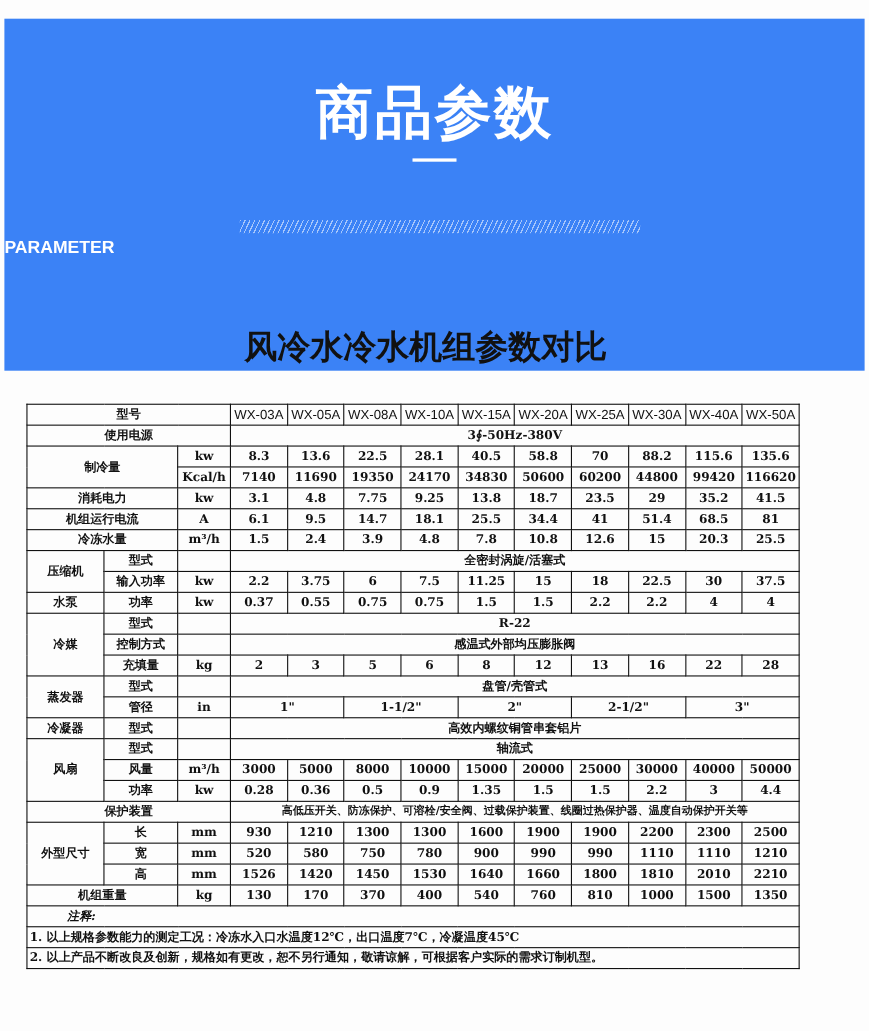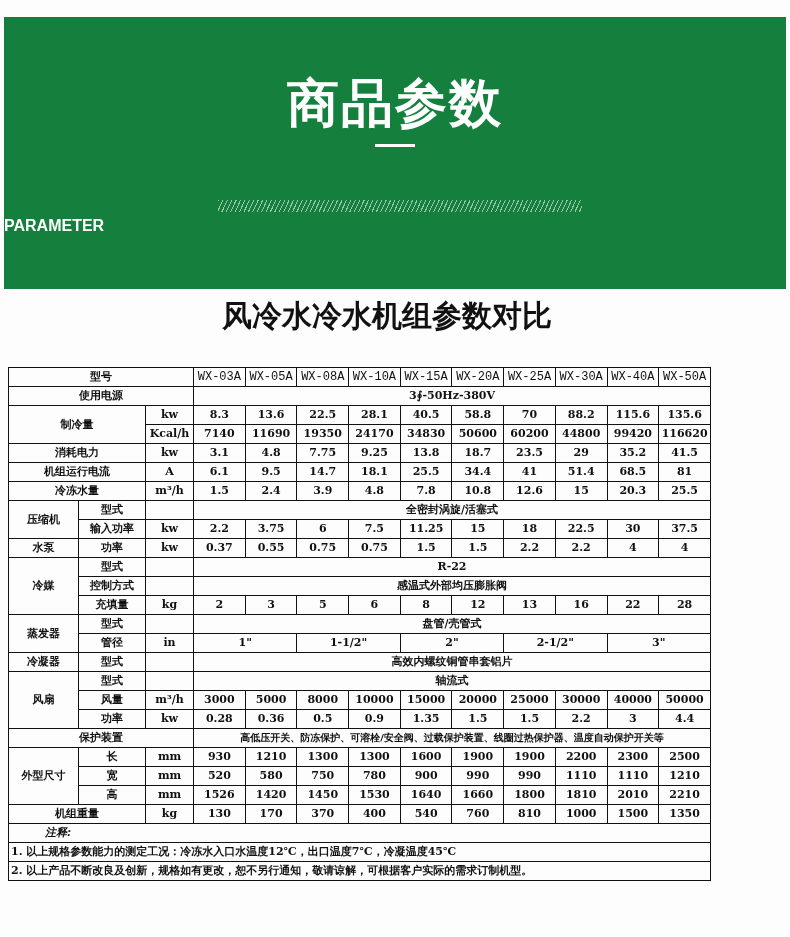--- a/index.html
+++ b/index.html
@@ -1,33 +1,33 @@
 <!DOCTYPE html>
 <html><head>
 <meta charset="utf-8">
 <style>
   html, body { margin:0; padding:0; }
   body { width:790px; height:937px; background:#fdfdfd; position:relative; overflow:hidden;
          font-family: "DejaVu Serif", "Liberation Serif", serif; color:#111; }
-  .banner { position:absolute; left:4px; top:17px; width:782px; height:272px; background:#15803d; }
+  .banner { position:absolute; left:4px; top:17px; width:782px; height:320px; background:#3b82f6; }
   .banner-title { position:absolute; left:0; right:0; top:56px; text-align:center; color:#fff;
          font-family:"DejaVu Sans", sans-serif; font-weight:bold; font-size:52px; letter-spacing:2px; line-height:60px; }
   .banner-rule { position:absolute; left:244px; top:127px; width:40px; height:3px; background:#fff; }
   .banner-sub { position:absolute; left:0; right:0; top:146px; text-align:center; color:#fff;
          font-family:"DejaVu Sans", sans-serif; font-size:22px; line-height:28px; }
   .banner-hatch { position:absolute; left:140px; top:183px; width:246px; height:12px;
          background: repeating-linear-gradient(115deg, rgba(255,255,255,0.55) 0 1px, transparent 1px 4px); }
   .banner-en { position:absolute; left:0; right:0; top:199px; text-align:left; color:#fff;
          font-family:"Liberation Sans", sans-serif; font-weight:bold; font-size:16px; line-height:20px; }
   .section-title { position:absolute; left:0; right:16px; top:296px; text-align:center;
          font-family:"DejaVu Sans", sans-serif; font-weight:bold; font-size:30px; line-height:40px; color:#111; }
-  table.spec { position:absolute; left:8px; top:367px; width:703px; border-collapse:collapse; table-layout:fixed; }
+  table.spec { position:absolute; left:24px; top:367px; width:703px; border-collapse:collapse; table-layout:fixed; }
   table.spec td { border:1.5px solid #111; height:18px; padding:0; text-align:center; vertical-align:middle;
          font-size:11px; font-weight:bold; line-height:14px; white-space:nowrap; overflow:hidden; }
-  table.spec td.model { font-family:Liberation Mono, monospace; font-weight:normal; font-size:12px; }
+  table.spec td.model { font-family:Liberation Sans, sans-serif; font-weight:normal; font-size:12px; }
   table.spec td.lbl { font-size:11px; }
   table.spec td.note { text-align:left; padding-left:2px; font-size:11px; }
 </style>
 </head>
 <body>
 
 <div class="banner">
   <div class="banner-title">商品参数</div>
   <div class="banner-rule" style="left:371px;"></div>
   <div class="banner-hatch" style="left:214px;width:364px;"></div>

